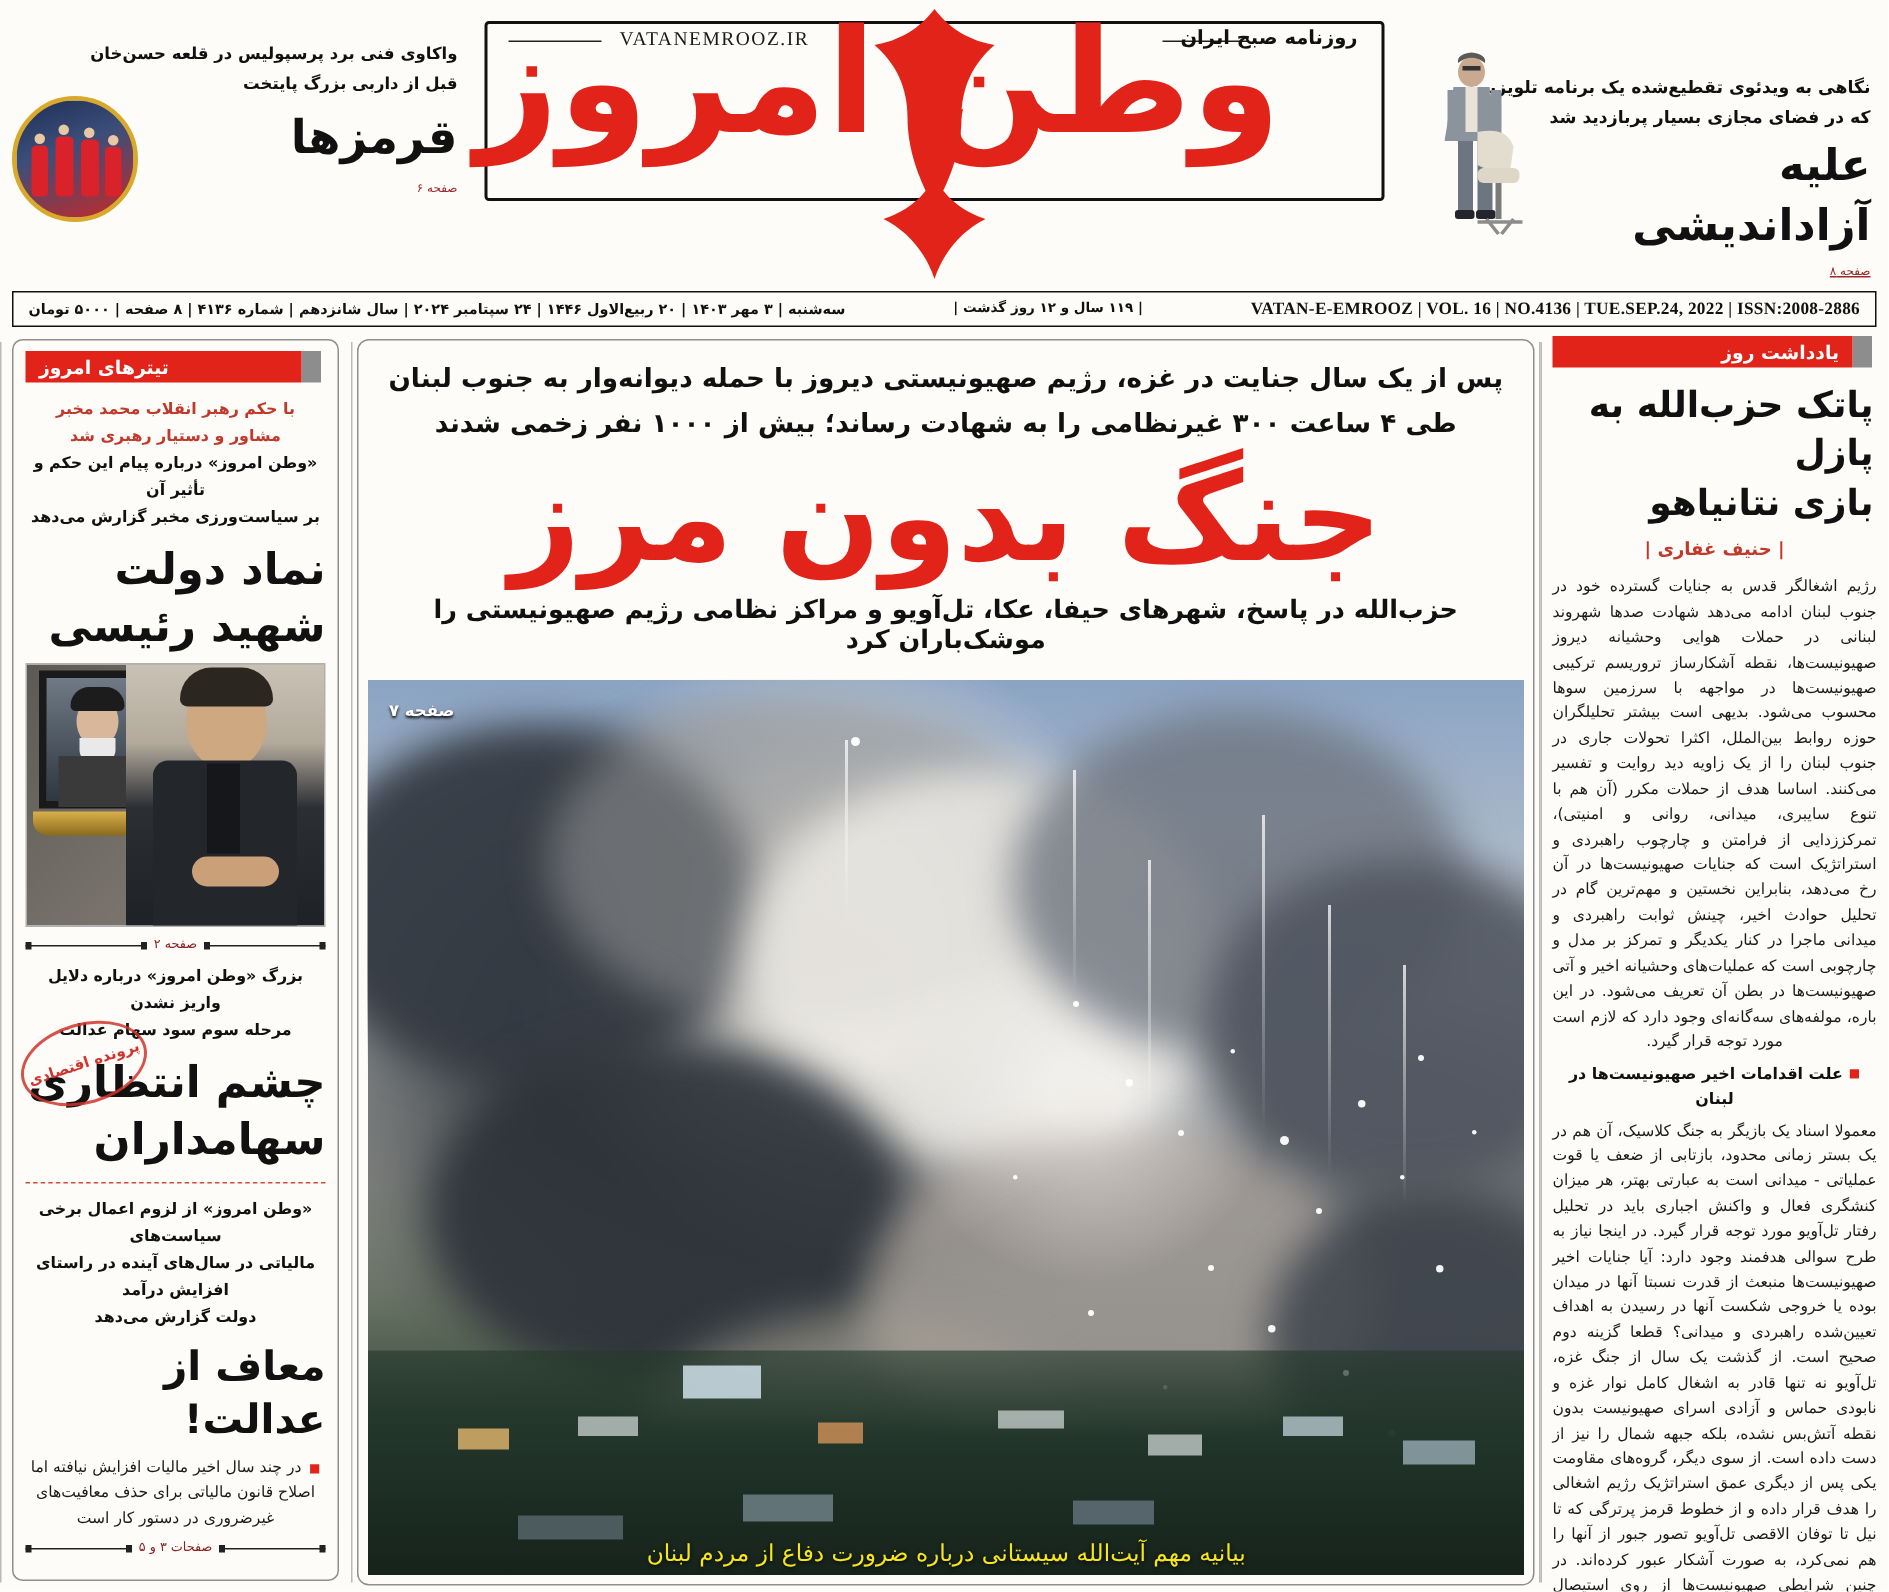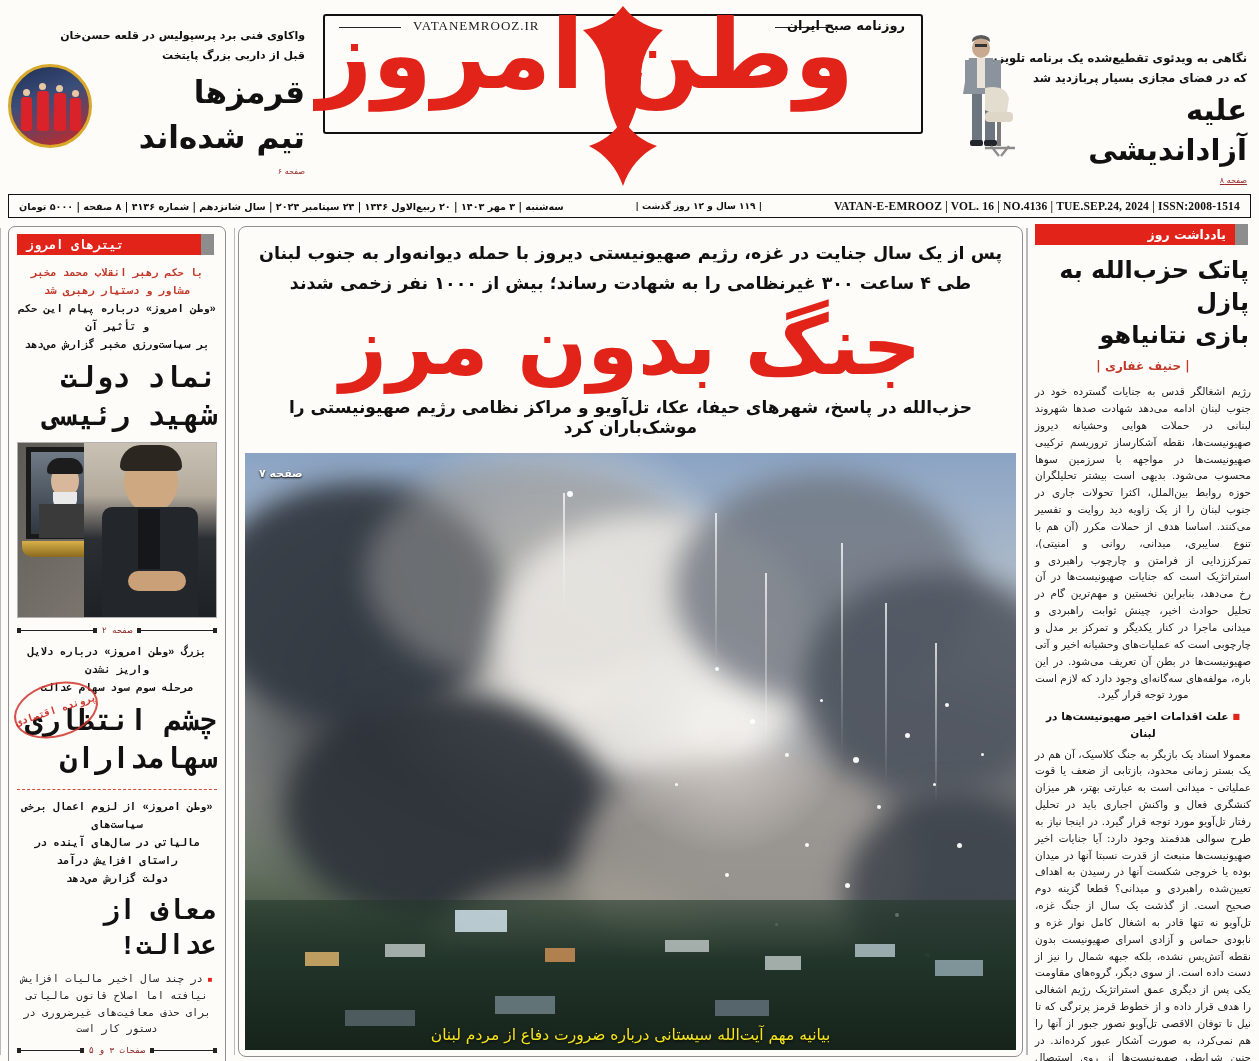--- a/index.html
+++ b/index.html
@@ -78,21 +78,21 @@
     letter-spacing: 0.2px; color: #111; direction: ltr;
   }
   .date-mid { font-size: 9px; color: #111; font-weight: 600; }
   .date-fa { font-size: 9.6px; color: #111; font-weight: 600; letter-spacing: -0.1px; }
 
   
   .content { position: absolute; top: 224px; left: 0; width: 1259px; height: 837px; display: flex; }
 
   .col-left  { width: 232px; padding: 0 8px; position: relative; }
   .col-main  { width: 793px; position: relative; }
-  .col-right { width: 234px; padding: 2px 8px; position: relative; font-family: Liberation Mono, monospace; }
+  .col-right { width: 234px; padding: 2px 8px; position: relative; }
 
   .vsep { position: absolute; top: 4px; bottom: 6px; width: 1px; background: #b9b9b9; }
 
   
   .secbar { display: flex; align-items: stretch; height: 21px; margin-bottom: 9px; }
   .secbar .tab {
     background: #e2231a; color: #fff; font-size: 12.5px; font-weight: bold;
     padding: 0 9px; display: flex; align-items: center; flex: 1;
     justify-content: flex-start;
   }
@@ -256,28 +256,27 @@
         <div class="fig" style="left:59px;top:31px;width:11px;height:33px;"></div>
         <div class="fig" style="left:12px;top:22px;width:7px;height:7px;border-radius:50%;background:#e8c7a5;"></div>
         <div class="fig" style="left:28px;top:16px;width:7px;height:7px;border-radius:50%;background:#e8c7a5;"></div>
         <div class="fig" style="left:45px;top:18px;width:7px;height:7px;border-radius:50%;background:#e8c7a5;"></div>
         <div class="fig" style="left:61px;top:23px;width:7px;height:7px;border-radius:50%;background:#e8c7a5;"></div>
       </div>
       <div class="tr-text">
         <div class="tr-kicker">واکاوی فنی برد پرسپولیس در قلعه حسن‌خان</div>
         <div class="tr-kicker">قبل از داربی بزرگ پایتخت</div>
         <div class="tr-head">قرمزها</div>
-        <div class="tr-head">تیم شده‌اند</div>
         <div class="tr-page">صفحه ۶</div>
       </div>
     </div>
   </div>
 
   <div class="datebar">
-    <div class="date-en">VATAN-E-EMROOZ  |  VOL. 16  |  NO.4136  |  TUE.SEP.24, 2024  |  ISSN:2008-1514</div>
+    <div class="date-en">VATAN-E-EMROOZ  |  VOL. 16  |  NO.4136  |  TUE.SEP.24, 2022  |  ISSN:2008-2886</div>
     <div class="date-mid">| ۱۱۹ سال و ۱۲ روز گذشت |</div>
     <div class="date-fa">سه‌شنبه | ۳ مهر ۱۴۰۳ | ۲۰ ربیع‌الاول ۱۴۴۶ | ۲۴ سپتامبر ۲۰۲۴ | سال شانزدهم | شماره ۴۱۳۶ | ۸ صفحه | ۵۰۰۰ تومان</div>
   </div>
 
   <div class="content">
 
     <div class="col-left">
       <div class="secbar">
         <div class="knob"></div>
         <div class="tab">یادداشت روز</div>

